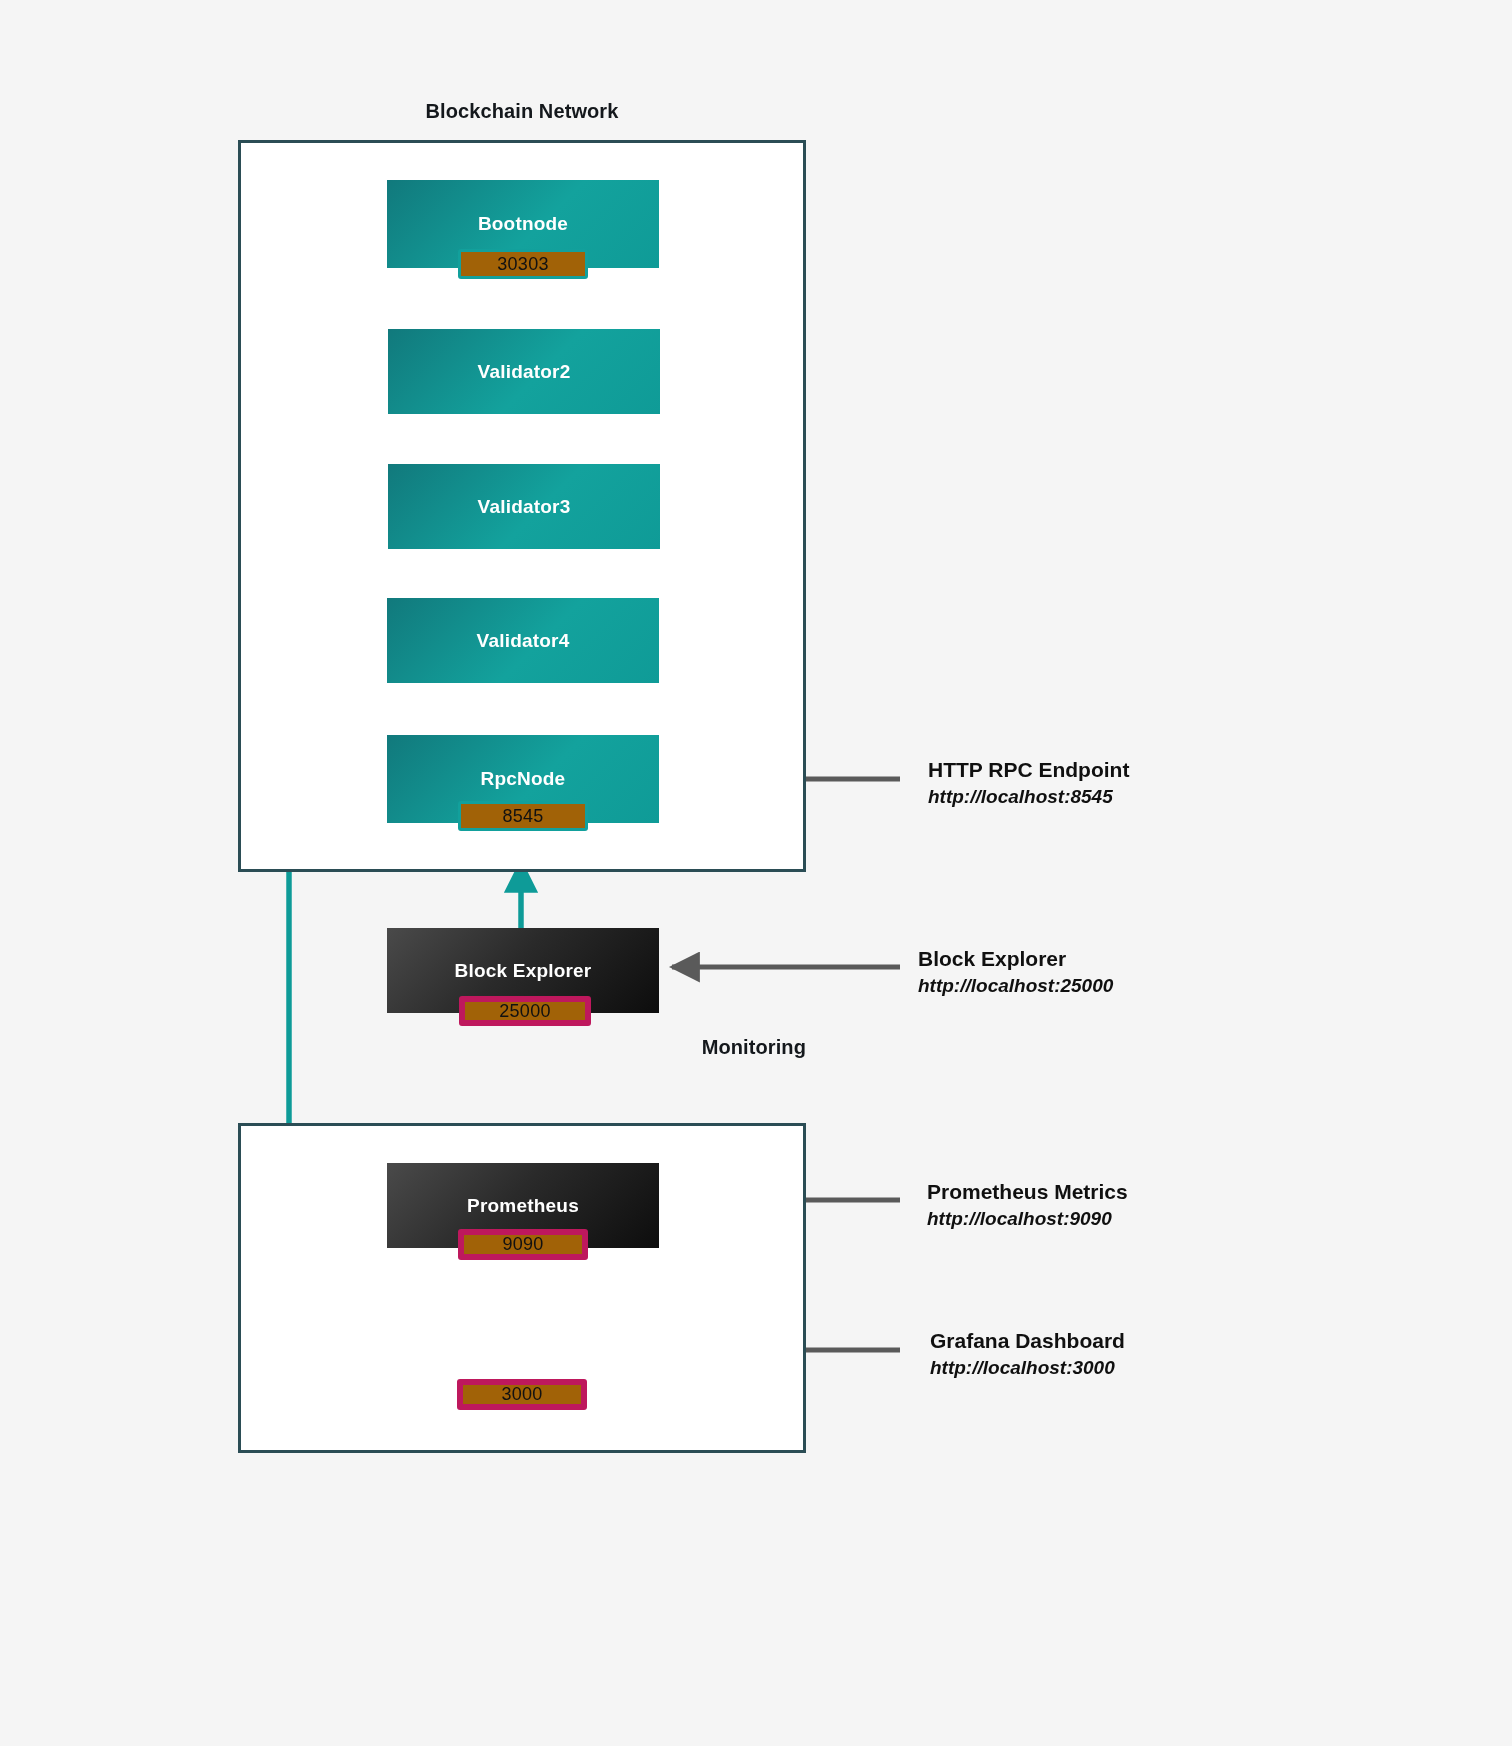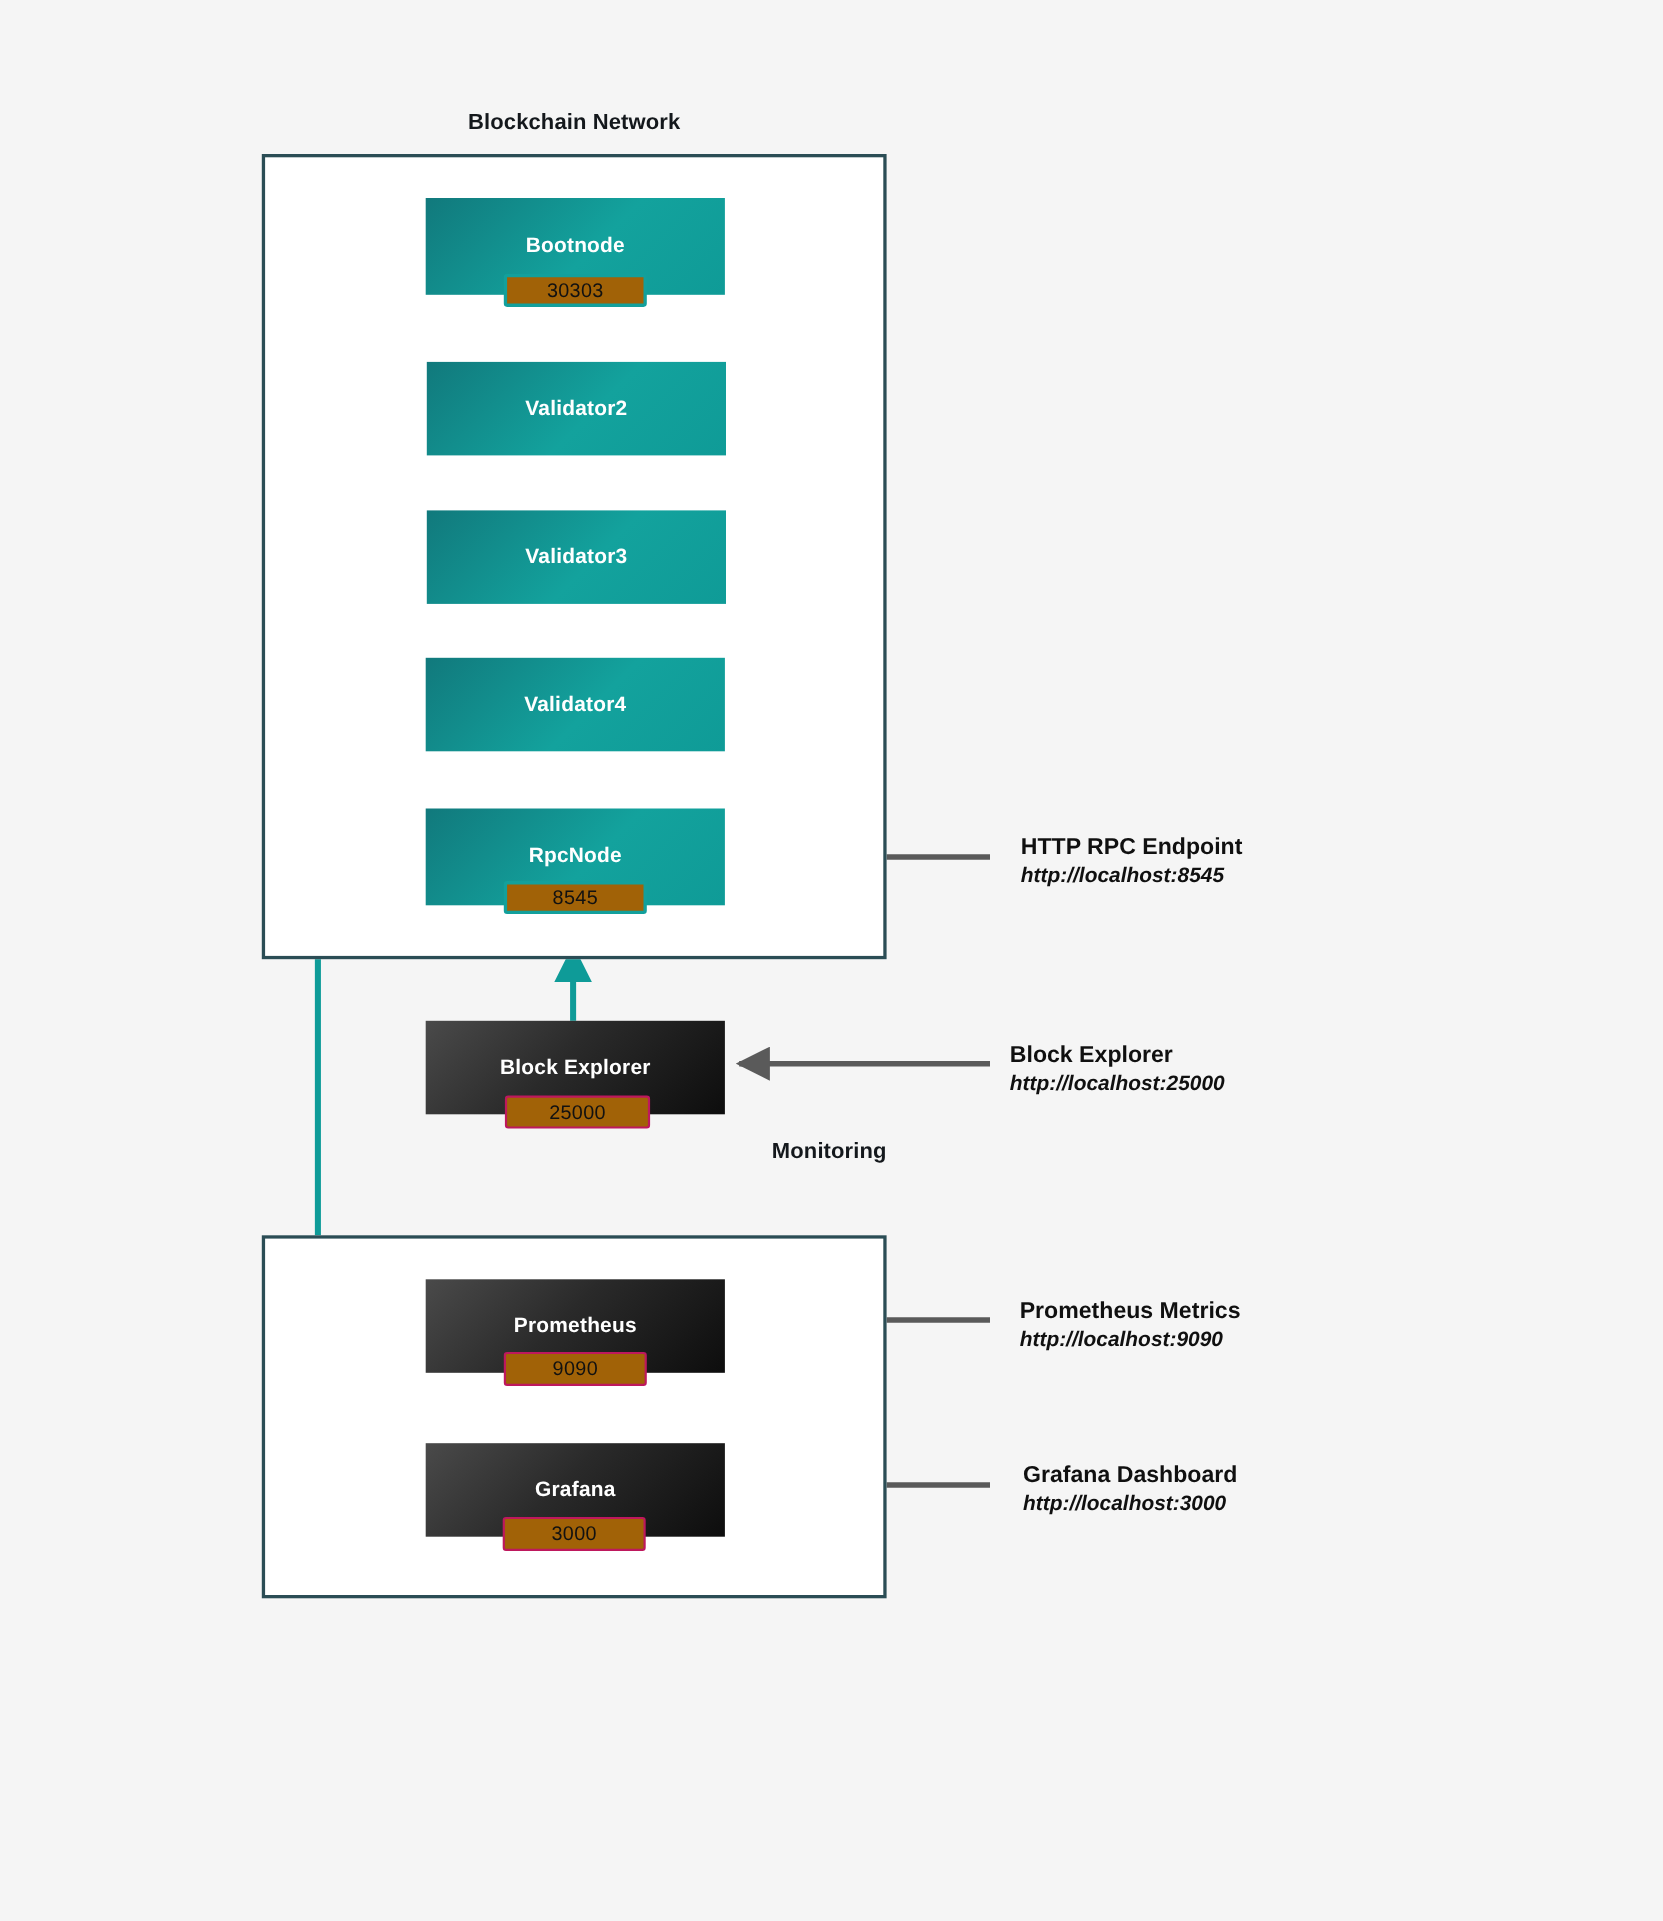--- a/index.html
+++ b/index.html
@@ -76,21 +76,21 @@
     background: #a16207;
     display: flex;
     align-items: center;
     justify-content: center;
     font-size: 18px;
     color: #111111;
     border-radius: 3px;
     letter-spacing: 0.3px;
   }
   .port.teal { border: 3px solid #12a09c; }
-  .port.dark { border: 2px solid #be185d; }
+  .port.dark { border: 6px solid #be185d; }
 
   
   .annotation {
     position: absolute;
     white-space: nowrap;
   }
   .annotation .ann-title {
     display: block;
     font-size: 21px;
     font-weight: bold;
@@ -185,23 +185,20 @@
   <div class="node svc" style="left:387px; top:928px; width:272px; height:85px;">
     <span class="node-label">Block Explorer</span>
   </div>
   <div class="port dark" style="left:459px; top:996px; width:132px; height:30px;">25000</div>
 
   <div class="node svc" style="left:387px; top:1163px; width:272px; height:85px;">
     <span class="node-label">Prometheus</span>
   </div>
   <div class="port dark" style="left:458px; top:1229px; width:130px; height:31px;">9090</div>
 
-  <div class="node svc" style="left:387px; top:1312px; width:272px; height:85px;">
-    <span class="node-label">Grafana</span>
-  </div>
   <div class="port dark" style="left:457px; top:1379px; width:130px; height:31px;">3000</div>
 
   <div class="annotation" style="left:928px; top:756px;">
     <span class="ann-title">HTTP RPC Endpoint</span>
     <span class="ann-url">http://localhost:8545</span>
   </div>
 
   <div class="annotation" style="left:918px; top:945px;">
     <span class="ann-title">Block Explorer</span>
     <span class="ann-url">http://localhost:25000</span>

